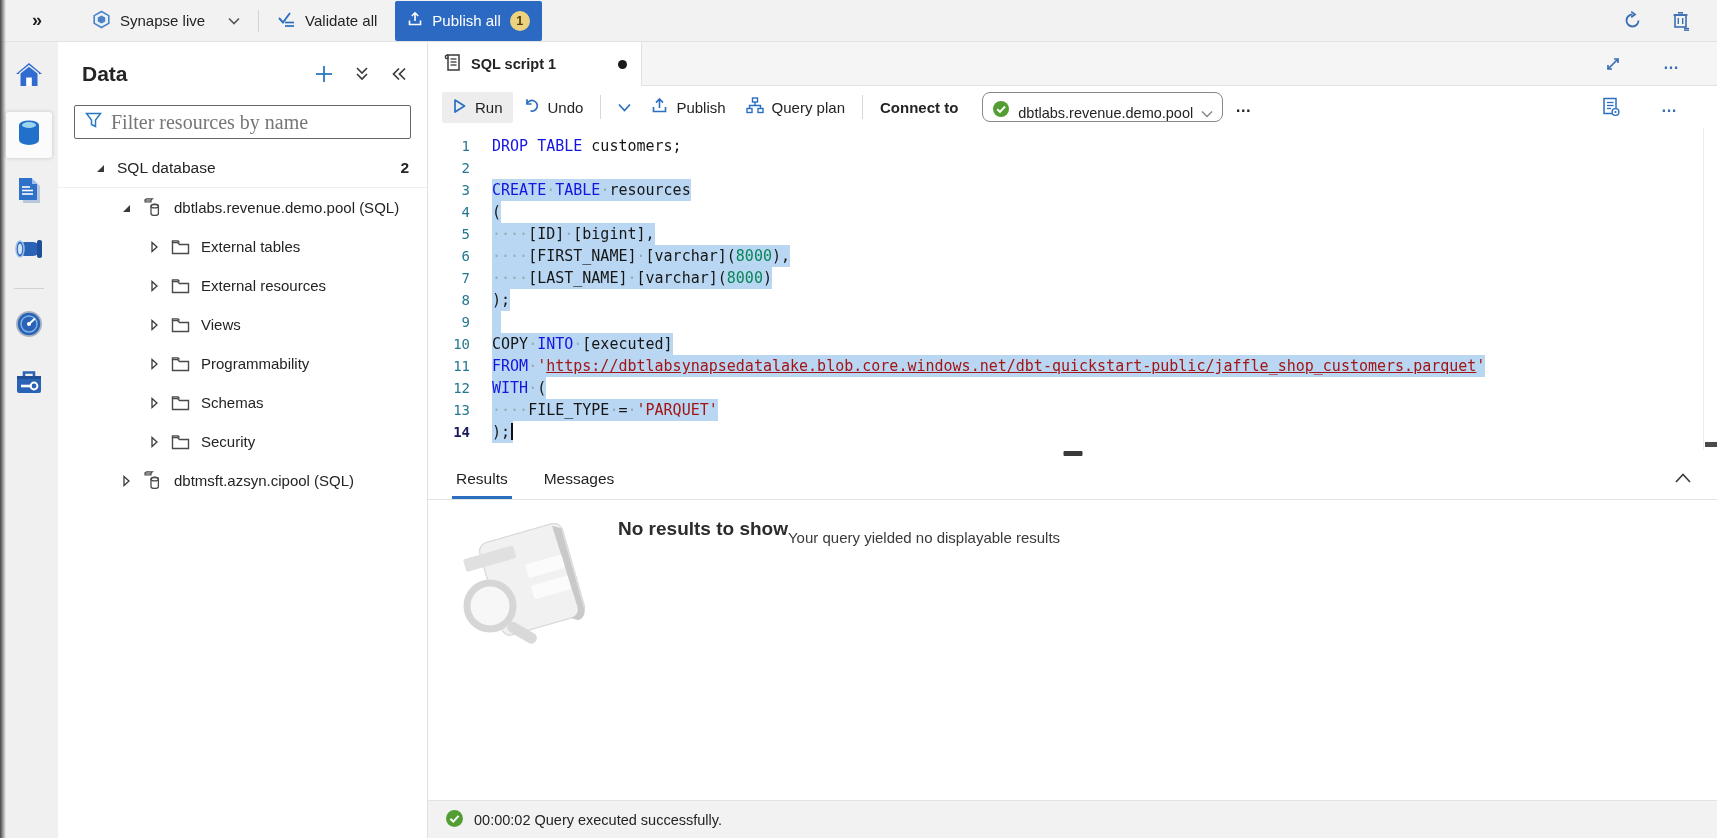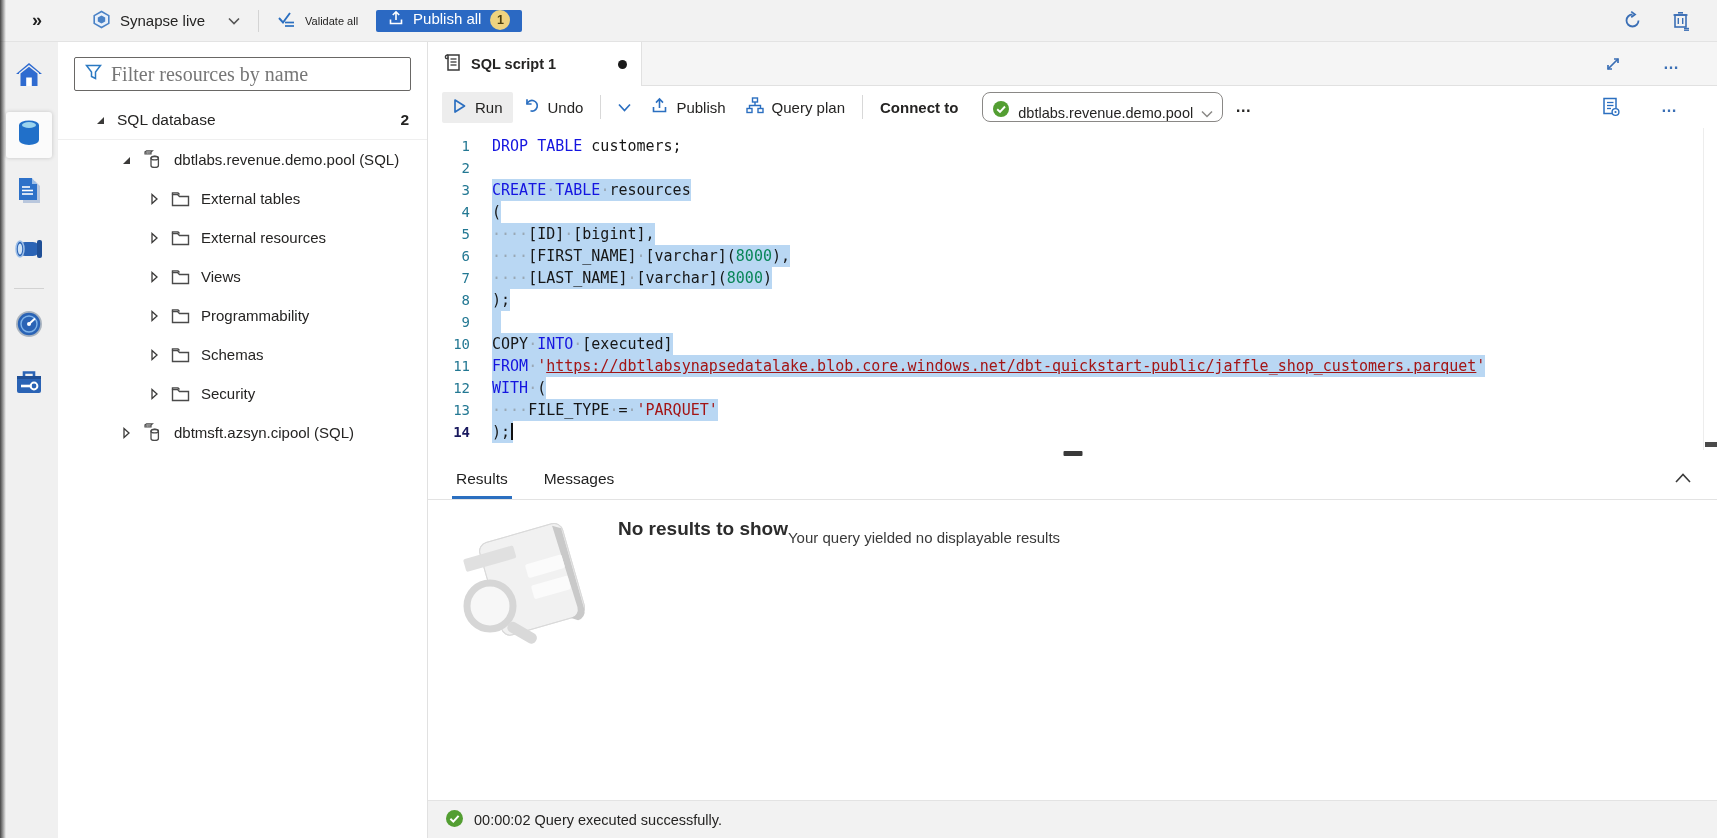--- a/index.html
+++ b/index.html
@@ -7,23 +7,23 @@
   body { font-family:"Liberation Sans", sans-serif; background:#fff; color:#252423; position:relative; }
   body::before { content:""; position:absolute; left:0; top:0; bottom:0; width:6px;
     background:linear-gradient(90deg, rgba(40,40,40,.85), rgba(40,40,40,0)); z-index:50; pointer-events:none; }
 
   
   .topbar { height:42px; background:#f2f2f2; border-bottom:1px solid #e3e3e3; display:flex; align-items:center; }
   .expander { margin-left:32px; font-size:18px; font-weight:bold; color:#222; letter-spacing:-2px; cursor:pointer; }
   .mode-btn { display:flex; align-items:center; gap:9px; margin-left:52px; font-size:15px; }
   .chev-sm svg { display:block; }
   .vsep { width:1px; height:22px; background:#d4d4d4; margin:0 18px; }
-  .tb-btn { display:flex; align-items:center; gap:9px; font-size:11px; cursor:pointer; }
-  .publish-all { margin-left:18px; height:22px; background:#2b69c3; color:#fff; border:none; border-radius:2px;
-     display:flex; align-items:flex-start; gap:9px; padding:0 12px; font-size:15px; cursor:pointer; }
+  .tb-btn { display:flex; align-items:center; gap:9px; font-size:15px; cursor:pointer; }
+  .publish-all { margin-left:18px; height:40px; background:#2b69c3; color:#fff; border:none; border-radius:2px;
+     display:flex; align-items:center; gap:9px; padding:0 12px; font-size:15px; cursor:pointer; }
   .badge { width:20px; height:20px; border-radius:50%; background:#eed37f; color:#4c3e0e; font-size:12.5px;
      font-weight:bold; display:flex; align-items:center; justify-content:center; }
   .topbar-spacer { flex:1; }
   .topbar-right { display:flex; align-items:center; gap:28px; margin-right:26px; }
   .icon-btn { cursor:pointer; display:flex; align-items:center; }
 
   
   .app { display:flex; height:796px; }
 
   
@@ -234,20 +234,43 @@
             <path d="M10,8 V4.5 H20 V8" fill="none" stroke="#2a63b5" stroke-width="2.6"></path>
             <rect x="3" y="8" width="24" height="3" fill="#1f4f96"></rect>
             <circle cx="20" cy="18" r="3.4" fill="none" stroke="#fff" stroke-width="2"></circle>
             <line x1="7" y1="18" x2="17.5" y2="18" stroke="#fff" stroke-width="2.6"></line>
           </svg>
       </span>
     </div>
   </div>
 
   <div class="data-panel">
+    <div class="dp-header">
+      <span class="dp-title">Data</span>
+      <span class="dp-header-icons">
+        <span class="icon-btn">
+          <svg width="18" height="18" viewBox="0 0 18 18">
+              <line x1="9" y1="1" x2="9" y2="17" stroke="#2b79c2" stroke-width="1.8"></line>
+              <line x1="1" y1="9" x2="17" y2="9" stroke="#2b79c2" stroke-width="1.8"></line>
+            </svg>
+        </span>
+        <span class="icon-btn">
+          <svg width="14" height="16" viewBox="0 0 14 16">
+              <polyline points="2,2 7,7 12,2" fill="none" stroke="#3a3a3a" stroke-width="1.6"></polyline>
+              <polyline points="2,8 7,13 12,8" fill="none" stroke="#3a3a3a" stroke-width="1.6"></polyline>
+            </svg>
+        </span>
+        <span class="icon-btn">
+          <svg width="16" height="14" viewBox="0 0 16 14">
+              <polyline points="8,1.5 2.5,7 8,12.5" fill="none" stroke="#3a3a3a" stroke-width="1.7"></polyline>
+              <polyline points="14,1.5 8.5,7 14,12.5" fill="none" stroke="#3a3a3a" stroke-width="1.7"></polyline>
+            </svg>
+        </span>
+      </span>
+    </div>
 
 
     <div class="filter-box">
       <span>
         <svg width="17" height="16" viewBox="0 0 17 16">
             <path d="M1.5,1.5 H15.5 L10.5,8 V14.5 L6.5,12.5 V8 Z" fill="none" stroke="#2b79c2" stroke-width="1.5"></path>
           </svg>
       </span>
       <input type="text" placeholder="Filter resources by name" style="">
     </div>

